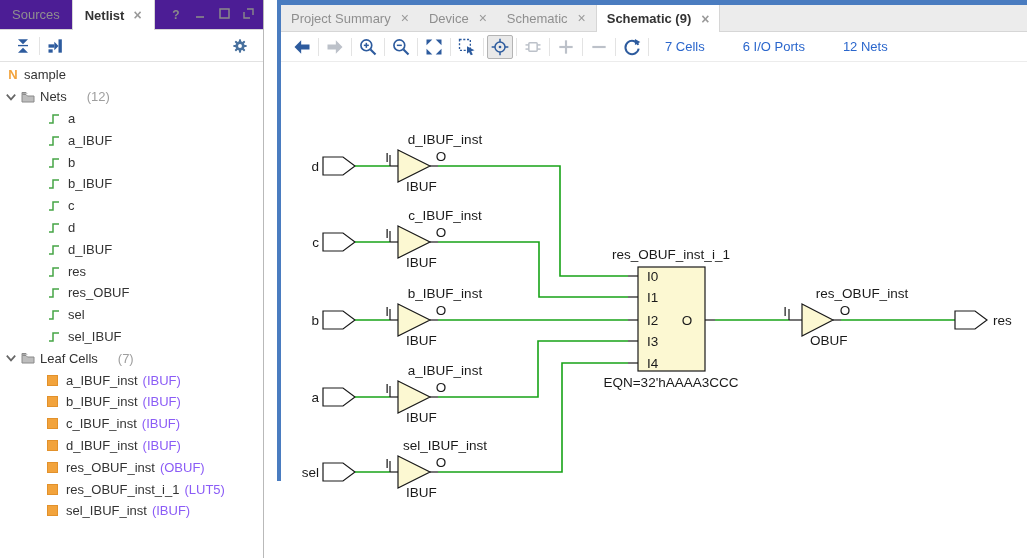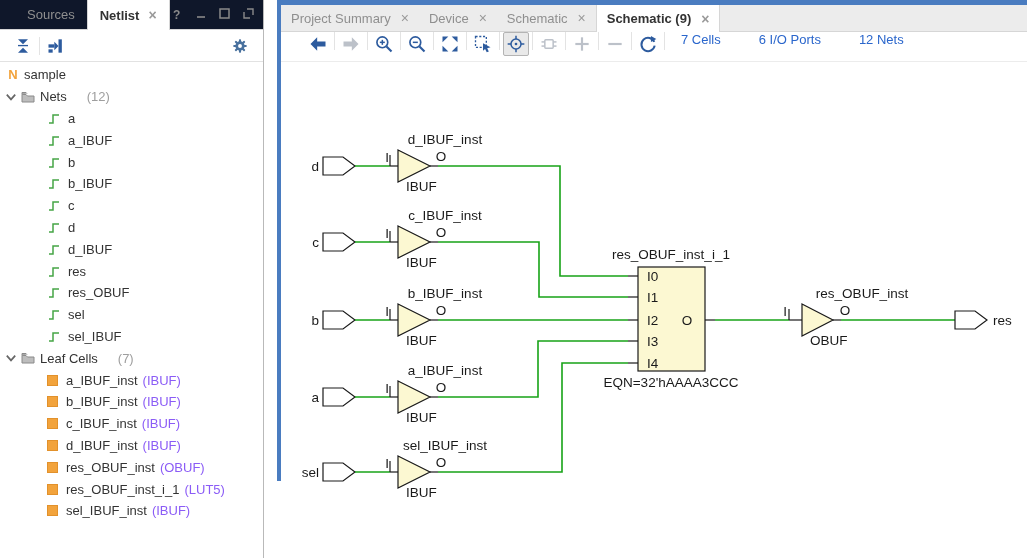--- a/index.html
+++ b/index.html
@@ -2,22 +2,22 @@
 <html><head>
 <meta charset="utf-8">
 <style>
   * { margin:0; padding:0; box-sizing:border-box; }
   html,body { width:1027px; height:558px; background:#fff; overflow:hidden;
               font-family:"Liberation Sans","DejaVu Sans",sans-serif; font-size:13px; color:#333; }
 
   
   .left-panel { position:absolute; left:0; top:0; width:264px; height:558px;
                 border-right:1px solid #b9b9b9; background:#fff; }
-  .lp-tabs { height:30px; background:#0f172a; border-bottom:1px solid #d6d6d6;
-             display:flex; align-items:stretch;padding-left:15px; }
+  .lp-tabs { height:30px; background:#4c1d95; border-bottom:1px solid #d6d6d6;
+             display:flex; align-items:stretch; }
   .tab { display:flex; align-items:center; padding:0 12px; color:#8f8f8f; cursor:default; }
   .tab .x { margin-left:9px; color:#9a9a9a; font-size:14px; line-height:1; }
   .tab.active { background:#fff; border-left:1px solid #d6d6d6; border-right:1px solid #d6d6d6;
                 color:#333; font-weight:bold; margin-bottom:-1px; }
   .win-icons { margin-left:auto; display:flex; align-items:center; gap:10px; padding-right:8px;
                color:#8a8a8a; }
   .win-icons .wi { width:14px; text-align:center; font-weight:bold; font-size:12px; }
 
   .lp-toolbar { height:32px; background:#fff; border-bottom:1px solid #e2e2e2;
                 display:flex; align-items:center; padding:0 10px; }
@@ -38,21 +38,21 @@
   .sq { width:11px; height:11px; background:#f2a33c; border:1px solid #e2912b; }
 
   
   .right-panel { position:absolute; left:277px; top:0; width:750px; height:481px;
                  border-left:4px solid #4a7cc0; border-top:5px solid #4a7cc0; background:#fff; }
   .rp-tabs { height:27px; background:#ececec; border-bottom:1px solid #d6d6d6;
              display:flex; align-items:stretch; font-size:13px; }
   .rp-tabs .tab { padding:0 10px; }
   .rp-tabs .tab .x { margin-left:10px; }
   .rp-toolbar { height:30px; background:#fff; border-bottom:1px solid #ececec;
-                display:flex; align-items:flex-start; padding-left:24px; }
+                display:flex; align-items:center; padding-left:8px; }
   .sel-box { background:#e9e9e9; border:1px solid #b4b4b4; border-radius:2px; }
   .stats { display:flex; align-items:center; color:#2a66cc; }
   .stats .stat { margin-left:38px; cursor:pointer; }
   .stats .stat:first-child { margin-left:13px; }
   .canvas { width:746px; height:496px; background:#fff; }
 
   svg text { font-family:"Liberation Sans","DejaVu Sans",sans-serif; fill:#1a1a1a; }
 </style>
 </head>
 <body>

